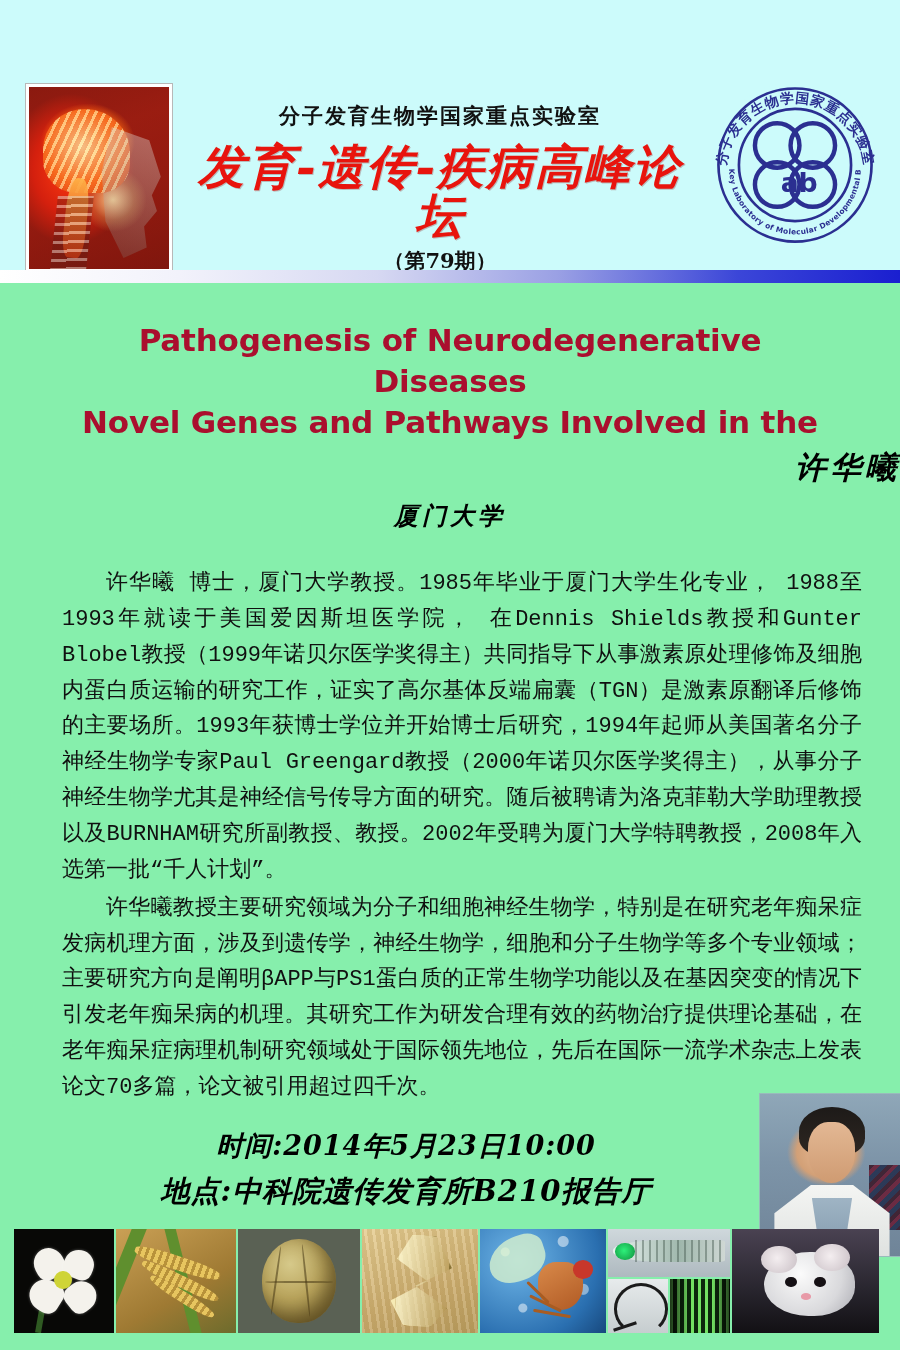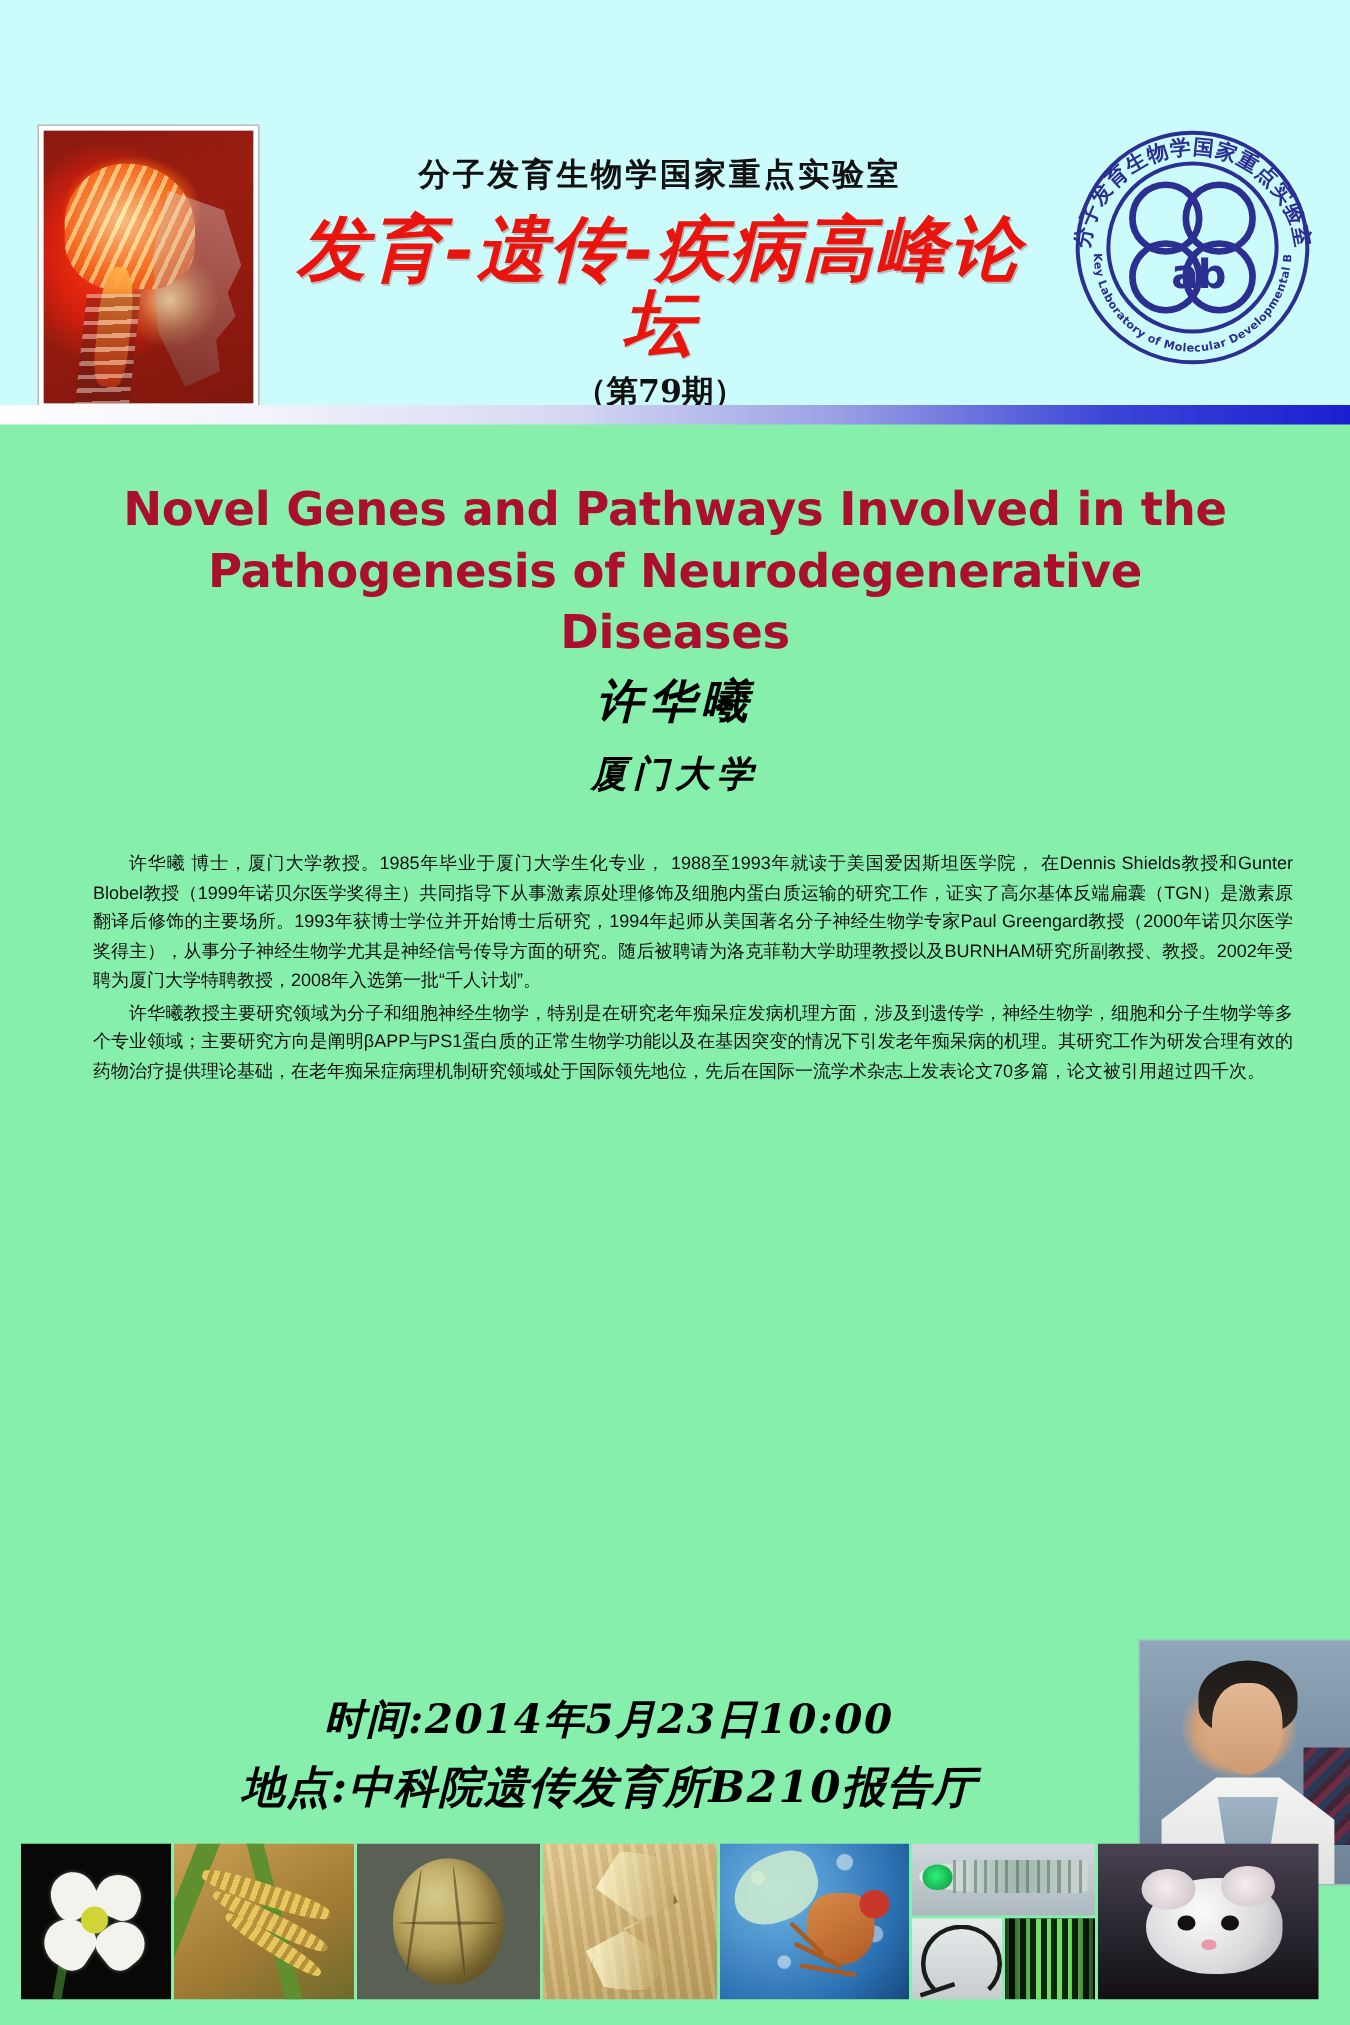--- a/index.html
+++ b/index.html
@@ -79,35 +79,35 @@
   }
 
   
   .talk-title{
     position:absolute;left:60px;top:278px;width:780px;text-align:center;
     font-family:"DejaVu Sans","Liberation Sans",sans-serif;
     font-size:31px;font-weight:bold;color:#aa0f2e;line-height:1.32;
     letter-spacing:-.2px;
   }
   .speaker-name{
-    position:absolute;left:0;top:405px;width:900px;text-align:center;
+    position:absolute;left:0;top:405px;width:900px;text-align:right;
     font-family:"DejaVu Serif","Liberation Serif",serif;
     font-size:31px;font-weight:bold;color:#000;letter-spacing:4px;font-style:italic;
   }
   .speaker-affil{
     position:absolute;left:0;top:458px;width:900px;text-align:center;
     font-family:"DejaVu Serif","Liberation Serif",serif;
     font-size:24px;font-weight:bold;color:#000;letter-spacing:4px;font-style:italic;
   }
 
   
   .bio{
     position:absolute;left:62px;top:524px;width:800px;
-    font-family:Liberation Sans, sans-serif;
-    font-size:12px;color:#101010;line-height:1.63;
+    font-family:Liberation Mono, monospace;
+    font-size:22px;color:#101010;line-height:1.63;
     text-align:justify;text-justify:inter-ideograph;
   }
   .bio p{margin:0 0 2px 0;text-indent:2em;}
 
   .portrait{
     position:absolute;left:698px;top:528px;width:144px;height:162px;
     background:
       radial-gradient(ellipse 34% 26% at 46% 36%, #e8bb95 0%, #d2a077 60%, rgba(190,140,100,0) 80%),
       linear-gradient(180deg,#8fa7b8 0%,#7d94a8 42%,#6f8498 100%);
     overflow:hidden;box-shadow:0 0 0 1px #9bb;
@@ -274,22 +274,22 @@
         <text font-family="DejaVu Sans, sans-serif" font-size="8.4" font-weight="bold" fill="#2b2f91" letter-spacing="0.3">
           <textPath href="#arcBot" startOffset="50%" text-anchor="middle">State Key Laboratory of Molecular Developmental Biology</textPath>
         </text>
       </svg>
     </div>
 
     <div class="divider"></div>
   </div>
 
   <div class="talk-title">
+    <div>Pathogenesis of Neurodegenerative Diseases</div>
     <div>Novel Genes and Pathways Involved in the</div>
-    <div>Pathogenesis of Neurodegenerative Diseases</div>
   </div>
 
   <div class="speaker-name">许华曦</div>
   <div class="speaker-affil">厦门大学</div>
 
   <div class="bio">
     <div class="portrait">
       <div class="screen"></div>
       <div class="hair"></div>
       <div class="face2"></div>

